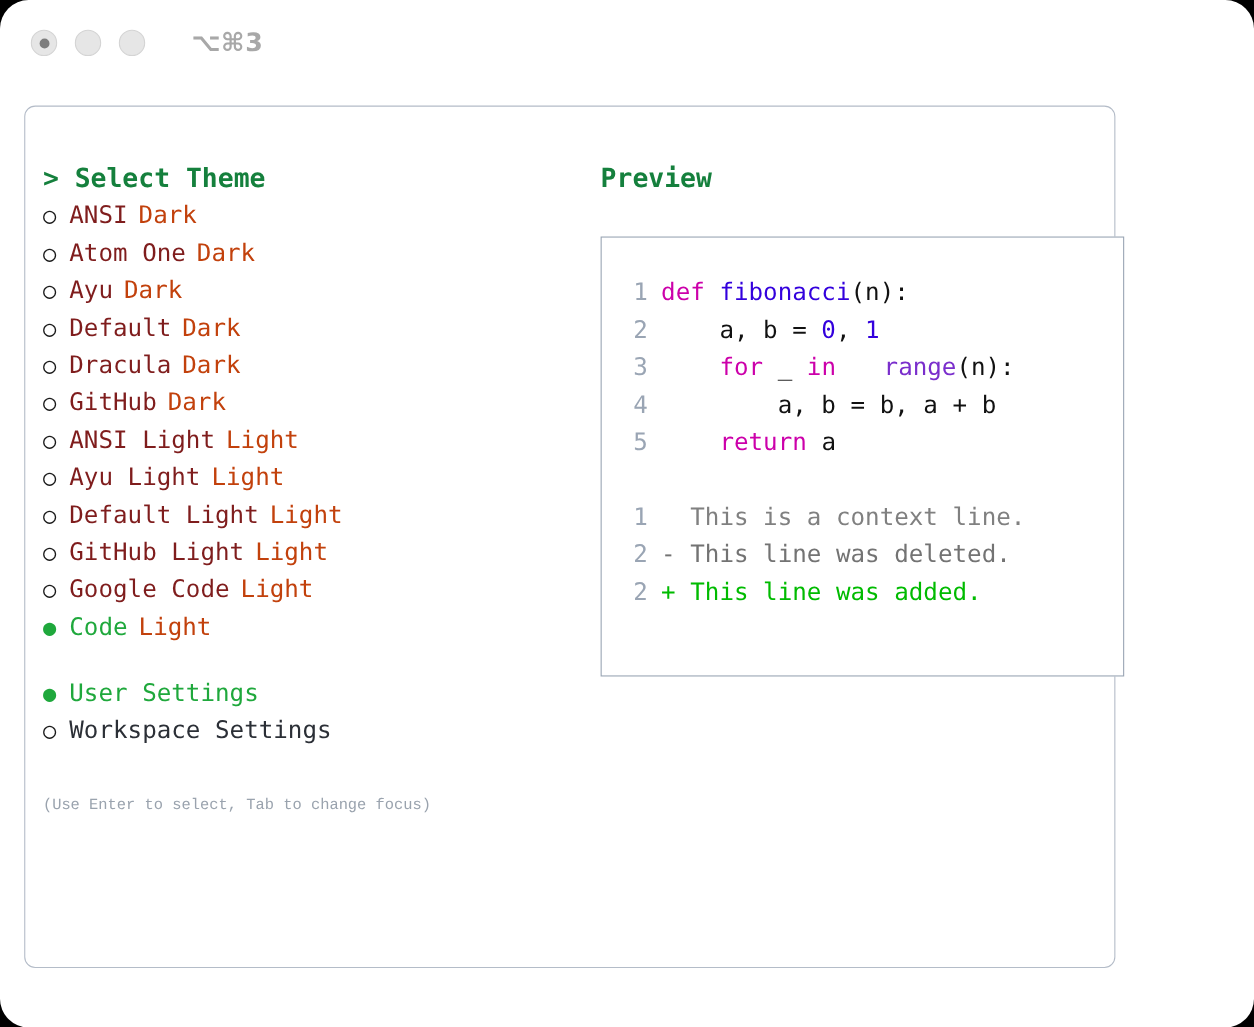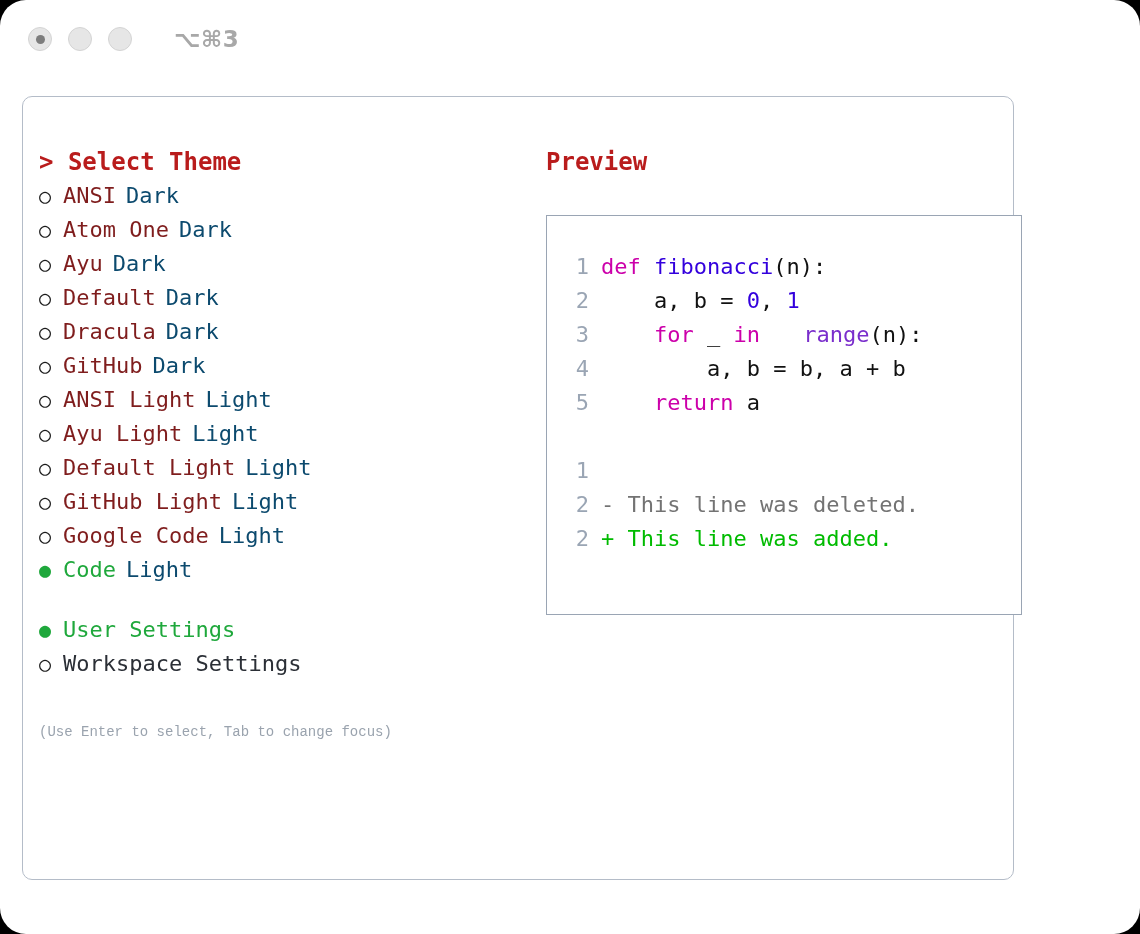--- a/index.html
+++ b/index.html
@@ -101,21 +101,21 @@
     left: 478px;
     top: 48px;
     width: 500px;
     padding-left: 45px;
   }
 
   
   .heading {
     font-size: 24px;
     font-weight: bold;
-    color: #b91c1c;
+    color: #15803d;
     white-space: pre;
     line-height: 34px;
     letter-spacing: 0px;
   }
 
   
   .theme-list {
     margin-top: 0px;
   }
   .theme-row {
@@ -135,21 +135,21 @@
   .bullet.sel {
     color: #1fa83c;
   }
   .theme-name {
     color: #7f1d1d;
   }
   .theme-row.selected .theme-name {
     color: #1fa83c;
   }
   .theme-kind {
-    color: #0c4a6e;
+    color: #c2410c;
     margin-left: 10px;
   }
 
   
   .apply-block {
     margin-top: 26px;
   }
   .apply-title {
     font-size: 22px;
     line-height: 34px;
@@ -269,21 +269,21 @@
         <div class="preview-box">
           <div class="code-area">
               <div class="code-line"><span class="lineno">1</span><span><span class="tok-kw">def </span><span class="tok-fn">fibonacci</span><span class="tok-pl">(n):</span></span></div>
               <div class="code-line"><span class="lineno">2</span><span><span class="tok-pl">    a, b = </span><span class="tok-num">0</span><span class="tok-pl">, </span><span class="tok-num">1</span></span></div>
               <div class="code-line"><span class="lineno">3</span><span><span class="tok-pl">    </span><span class="tok-kw">for</span><span class="tok-pl"> _ </span><span class="tok-kw">in</span><span class="tok-pl"> </span><span class="tok-bi">range</span><span class="tok-pl">(n):</span></span></div>
               <div class="code-line"><span class="lineno">4</span><span><span class="tok-pl">        a, b = b, a + b</span></span></div>
               <div class="code-line"><span class="lineno">5</span><span><span class="tok-pl">    </span><span class="tok-kw">return</span><span class="tok-pl"> a</span></span></div>
             </div>
           <div class="code-blank"></div>
           <div class="diff-area">
-              <div class="code-line"><span class="lineno">1</span></div>
+              <div class="code-line"><span class="lineno">1</span><span><span class="tok-ctx">  This is a context line.</span></span></div>
               <div class="code-line"><span class="lineno">2</span><span><span class="tok-del">- This line was deleted.</span></span></div>
               <div class="code-line"><span class="lineno">2</span><span><span class="tok-add">+ This line was added.</span></span></div>
             </div>
         </div>
       </div>
 
     </div>
   </div>
 </div>
 

